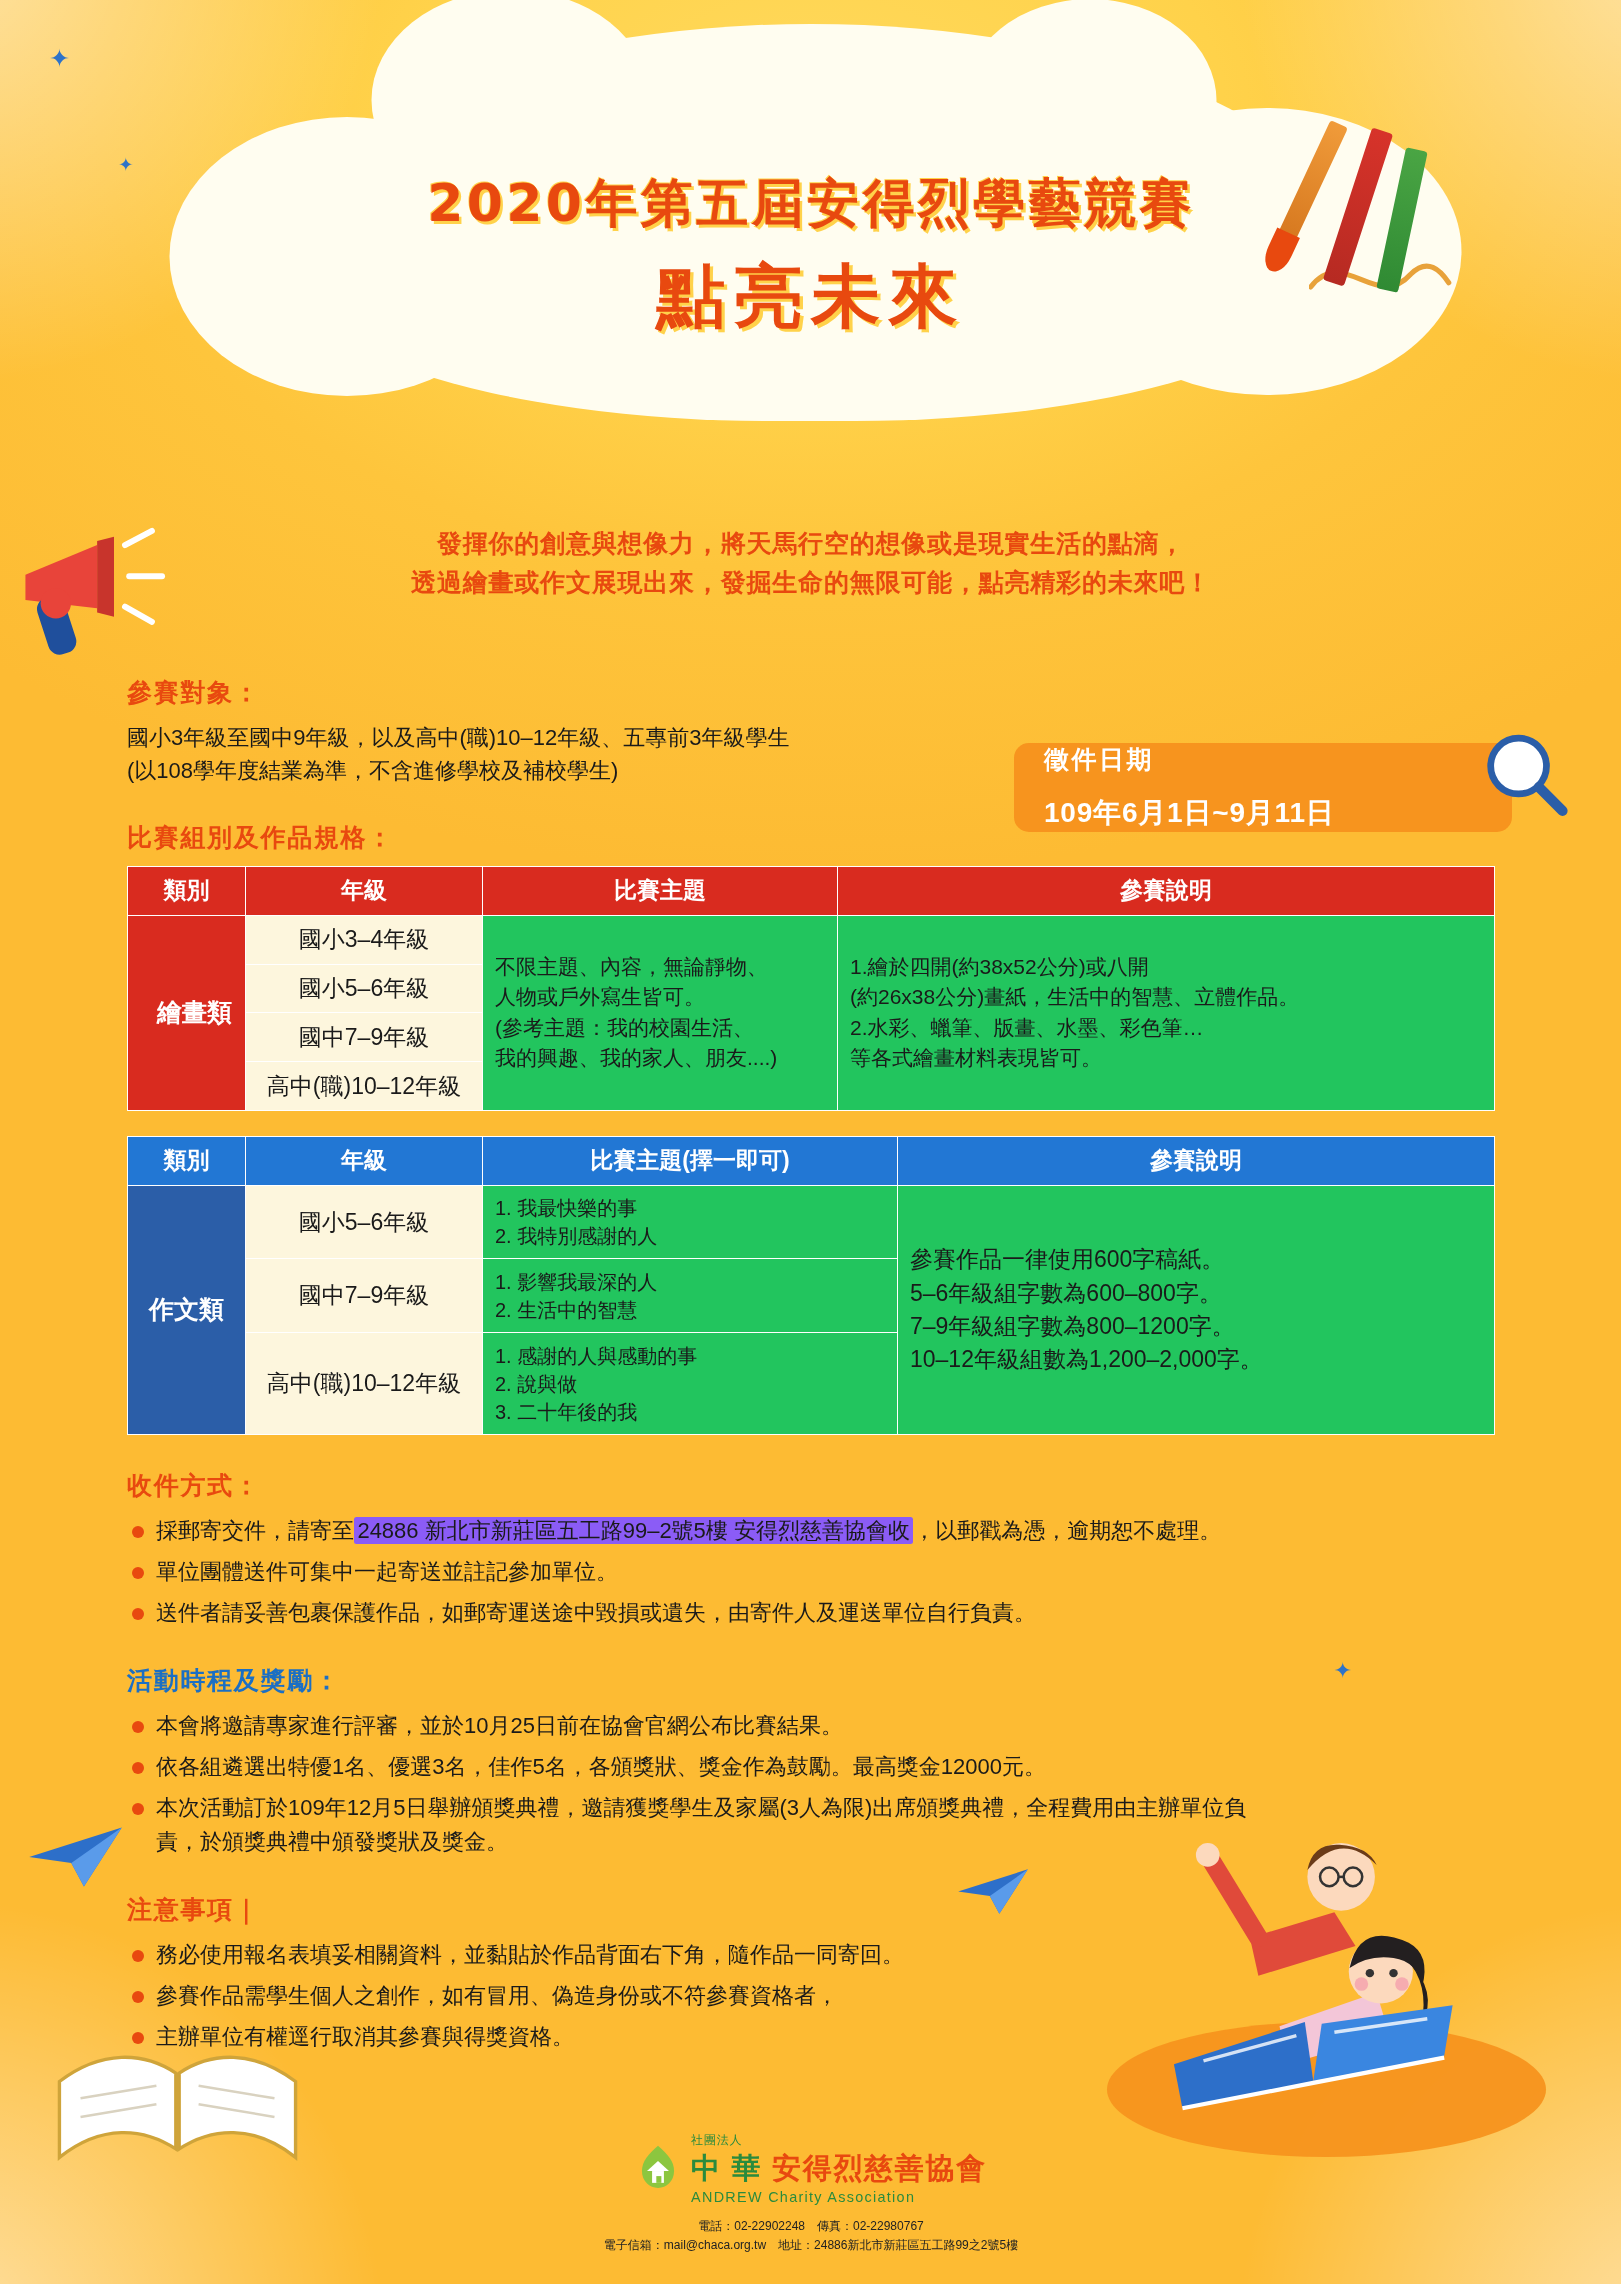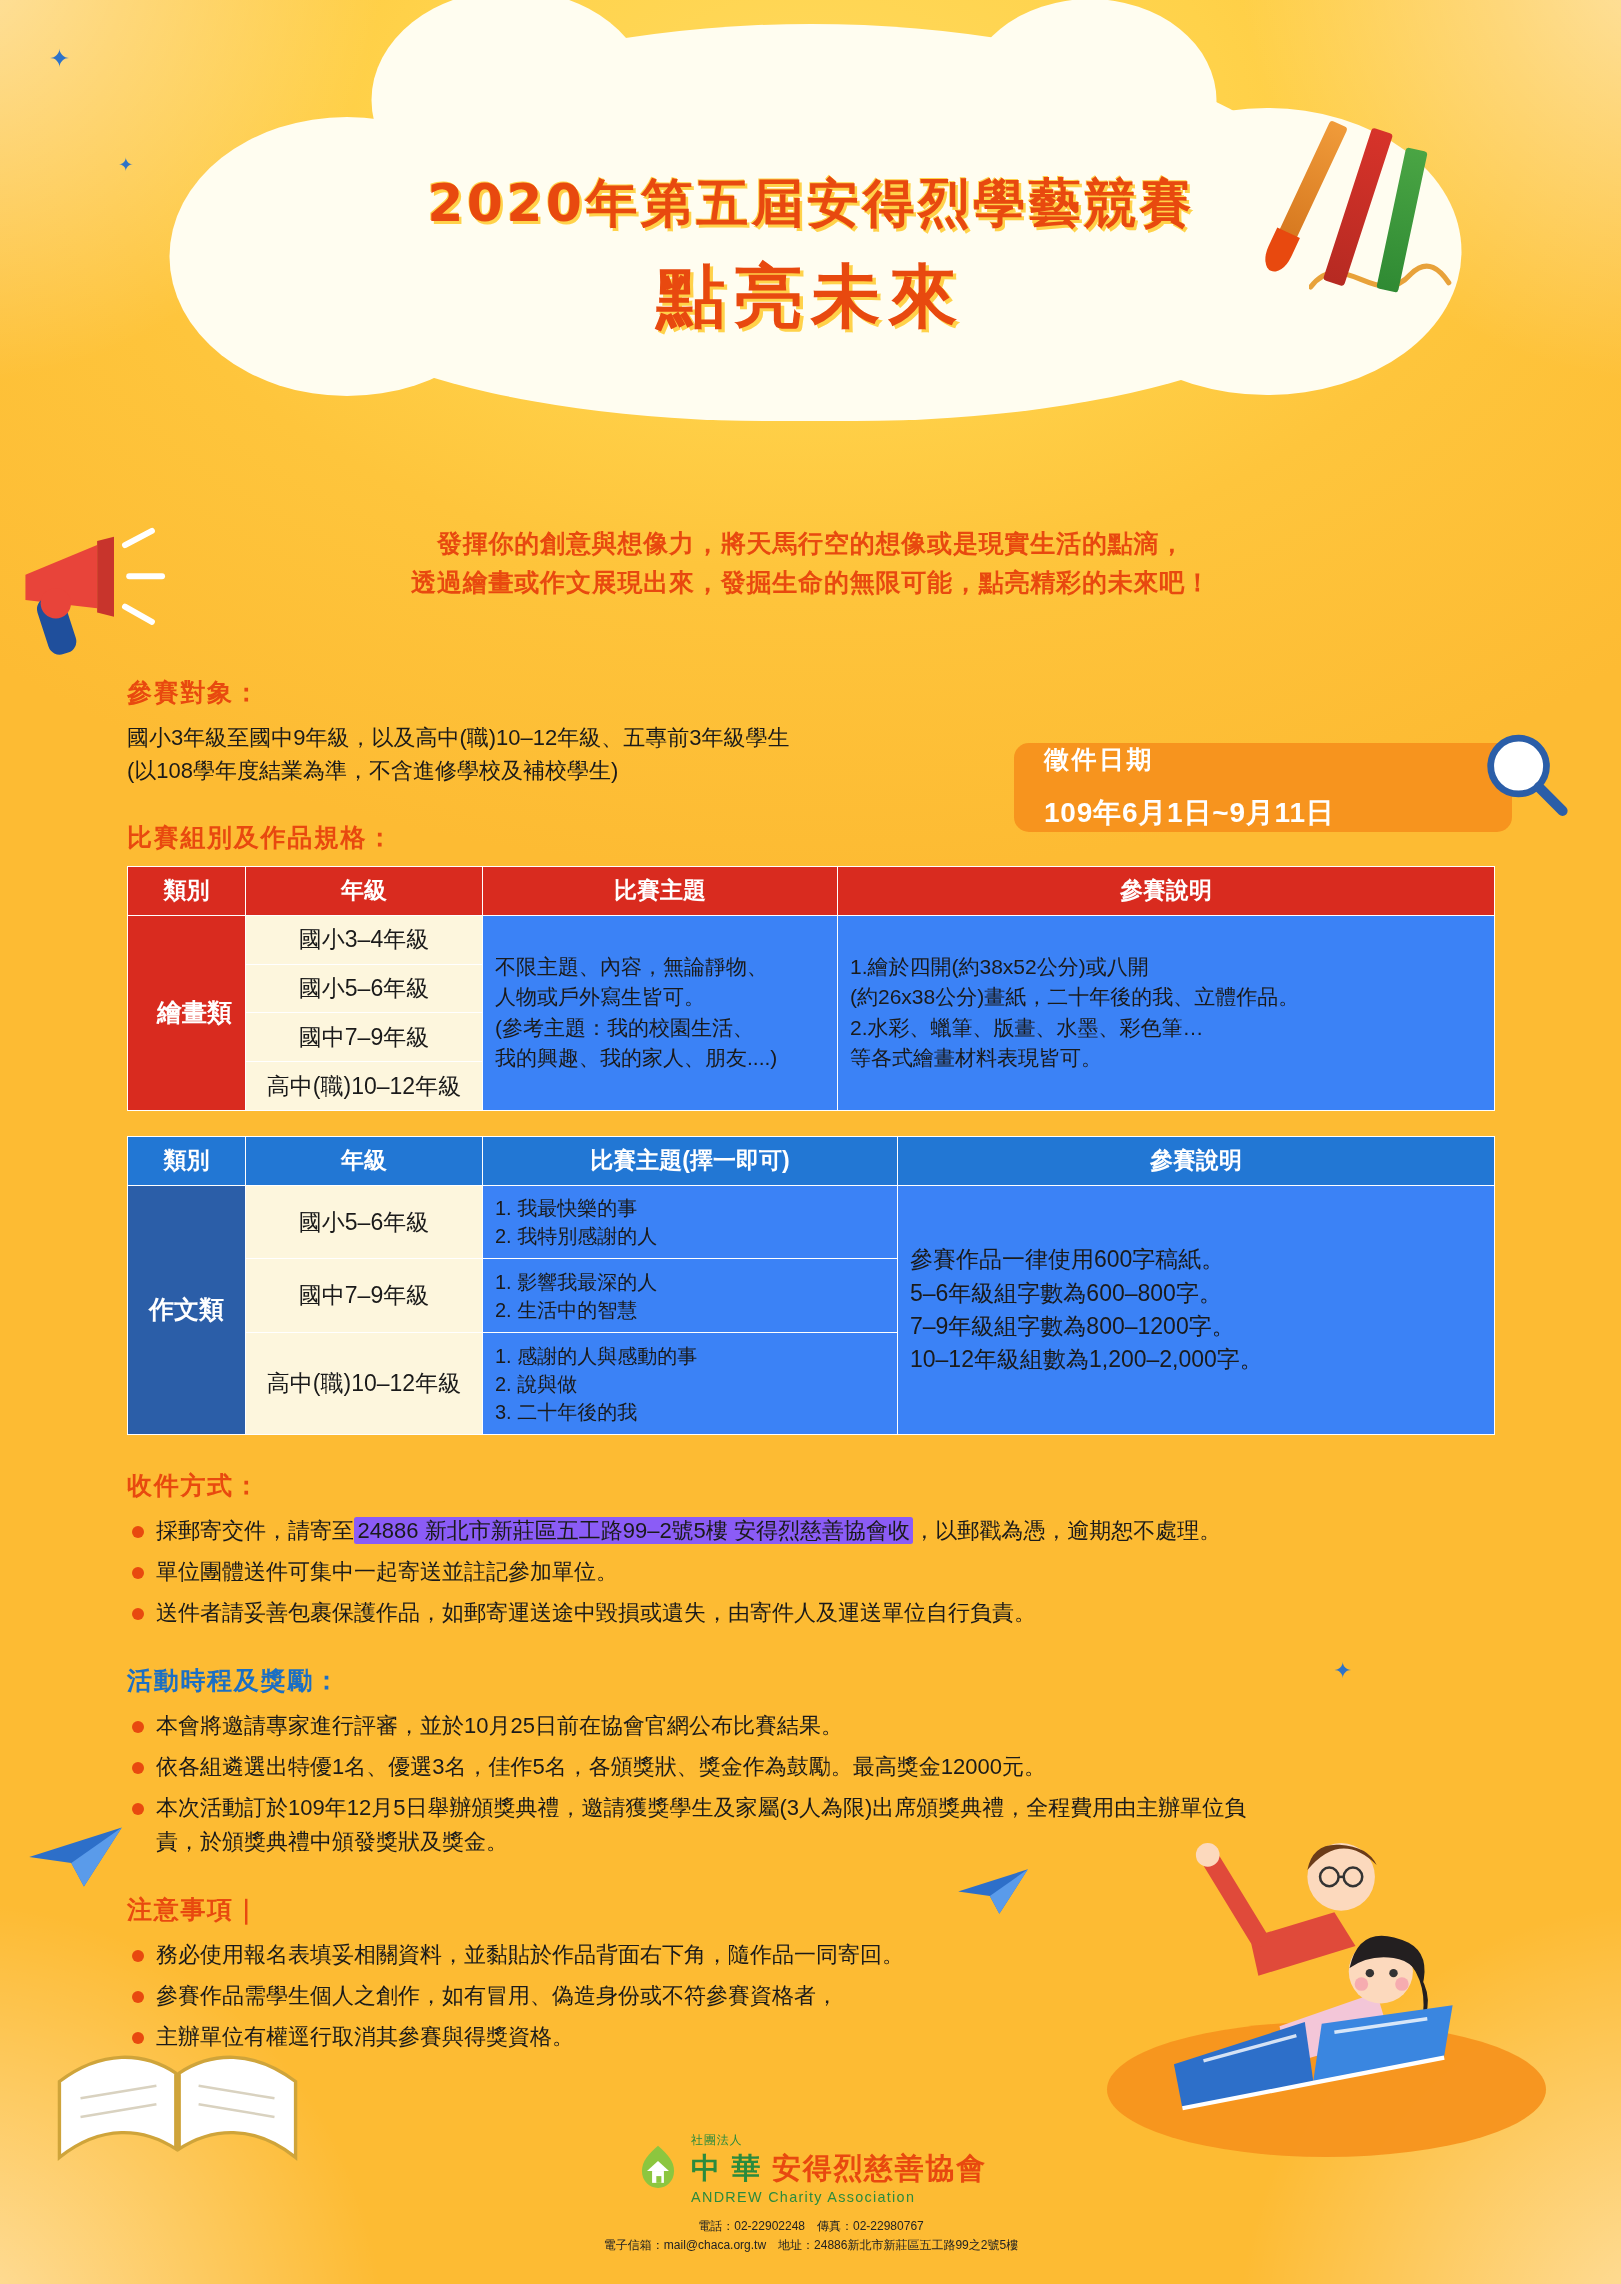--- a/index.html
+++ b/index.html
@@ -101,21 +101,21 @@
 
   
   table { border-collapse:collapse; width:100%; }
   table td, table th { border:0.8px solid #ffffff; }
   .tbl { margin-top:5px; }
   .tbl th {
     color:#fff; font-size:23px; font-weight:bold; padding:8.4px 3.4px; text-align:center;
   }
   .tbl.red th { background:#d92b1f; }
   .tbl.blue th { background:#2277d4; }
-  .tbl td { font-size:21px; padding:8.4px 12px; color:#1a1a1a; background:#3b82f6; }
+  .tbl td { font-size:21px; padding:8.4px 12px; color:#1a1a1a; background:#22c55e; }
   .tbl .cat {
     color:#fff; font-weight:bold; font-size:25px; text-align:center; vertical-align:middle;
   }
   .tbl.red .cat { background:#d92b1f;padding-left:28px; }
   .tbl.blue .cat { background:#2b5ea8; }
   .tbl .grade { text-align:center; font-size:23px; background:#fdf6dd; }
   .tbl .topic { line-height:1.45; }
   .tbl .desc { line-height:1.45; }
   .tbl .ol { margin:0; padding-left:0; list-style:none; line-height:1.4; font-size:20px;}
 
@@ -233,21 +233,21 @@
         <td class="cat" rowspan="4">繪畫類</td>
         <td class="grade">國小3–4年級</td>
         <td class="topic" rowspan="4">
           <div>不限主題、內容，無論靜物、</div>
           <div>人物或戶外寫生皆可。</div>
           <div>(參考主題：我的校園生活、</div>
           <div>我的興趣、我的家人、朋友....)</div>
         </td>
         <td class="desc" rowspan="4">
           <div>1.繪於四開(約38x52公分)或八開</div>
-          <div>(約26x38公分)畫紙，二十年後的我、立體作品。</div>
+          <div>(約26x38公分)畫紙，生活中的智慧、立體作品。</div>
           <div>2.水彩、蠟筆、版畫、水墨、彩色筆…</div>
           <div>等各式繪畫材料表現皆可。</div>
         </td>
       </tr>
       <tr>
         <td class="grade">國小5–6年級</td>
       </tr>
       <tr>
         <td class="grade">國中7–9年級</td>
       </tr>

